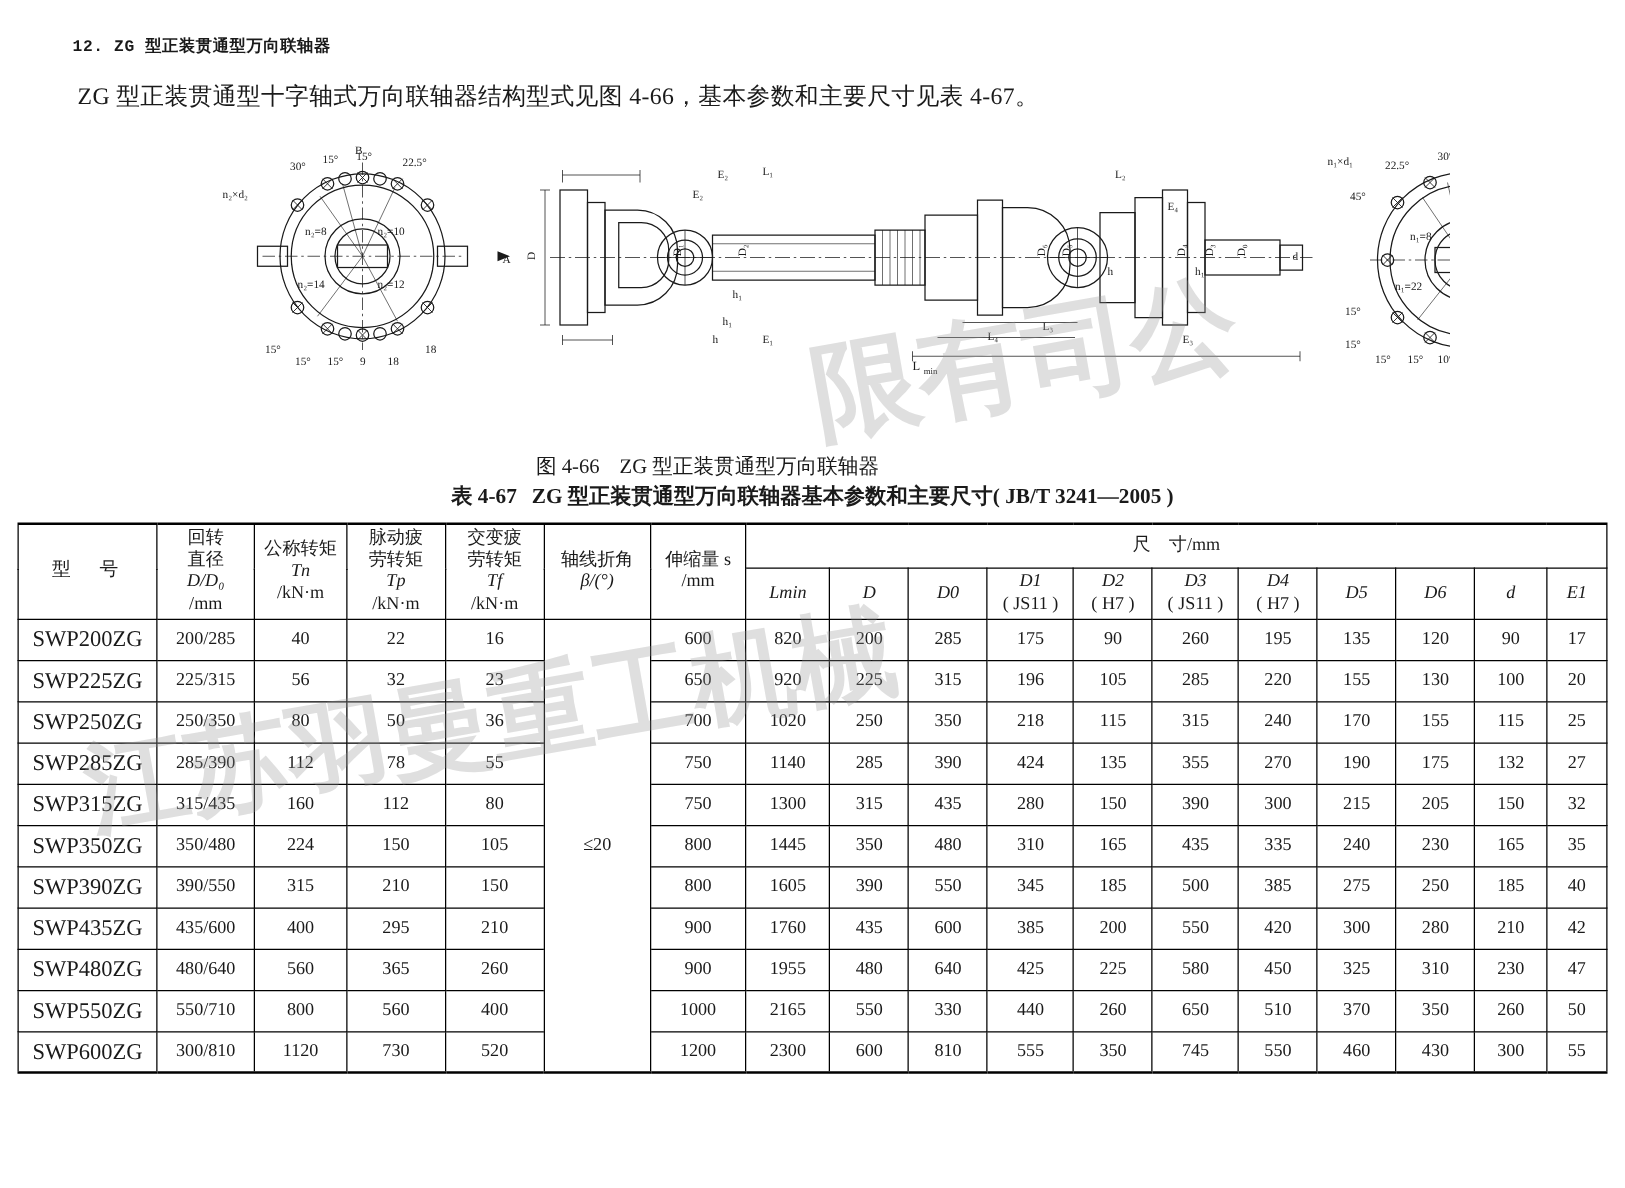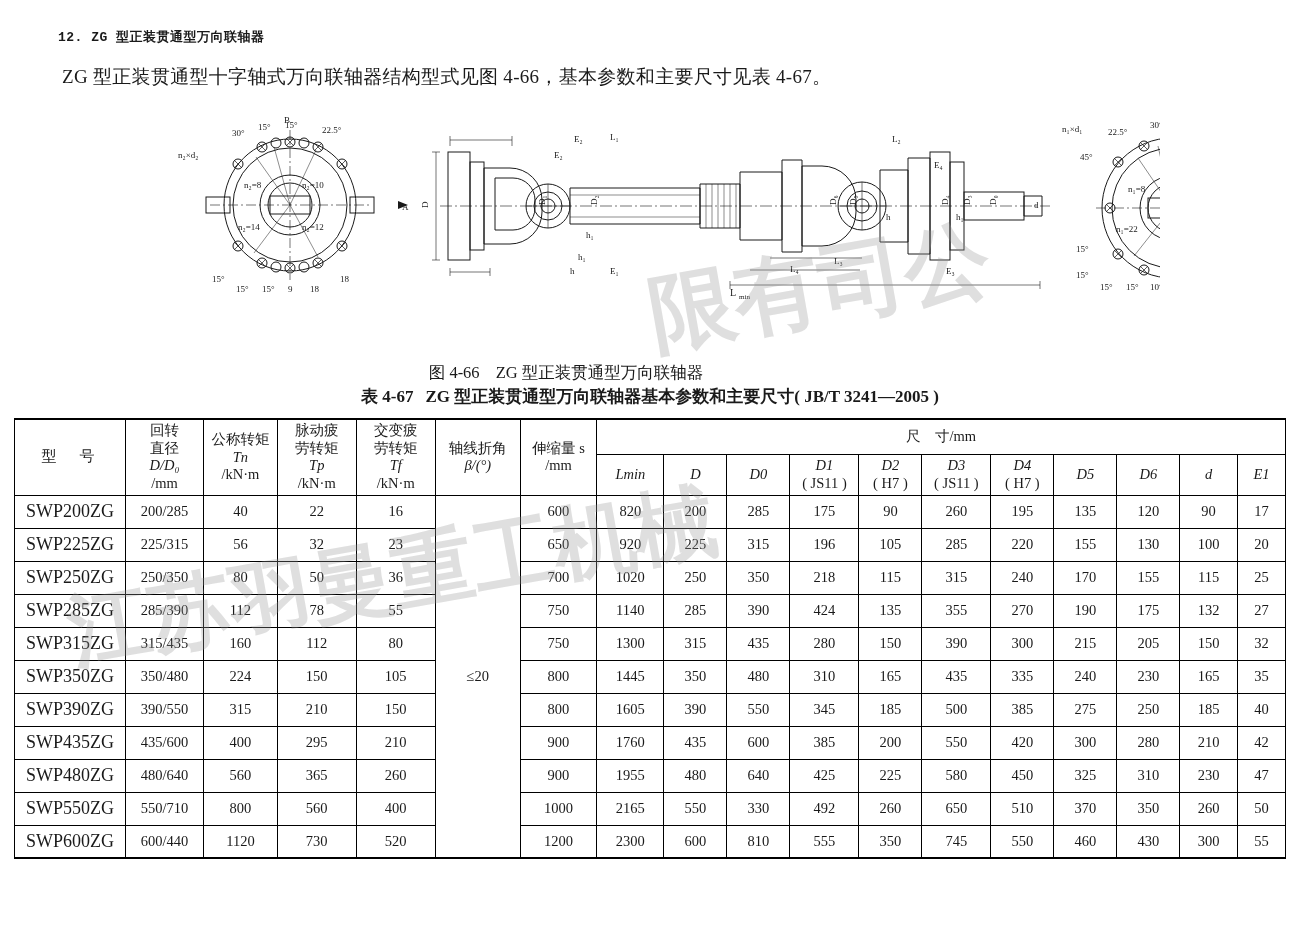--- a/index.html
+++ b/index.html
@@ -622,32 +622,32 @@
           <tr class="rowh">
             <td class="modelcell">SWP550ZG</td>
             <td>550/710</td>
             <td>800</td>
             <td>560</td>
             <td>400</td>
             <td>1000</td>
             <td>2165</td>
             <td>550</td>
             <td>330</td>
-            <td>492</td>
+            <td>440</td>
             <td>260</td>
             <td>650</td>
             <td>510</td>
             <td>370</td>
             <td>350</td>
             <td>260</td>
             <td>50</td>
           </tr>
           <tr class="rowh">
             <td class="modelcell tb-bottom">SWP600ZG</td>
-            <td class="tb-bottom">600/440</td>
+            <td class="tb-bottom">300/810</td>
             <td class="tb-bottom">1120</td>
             <td class="tb-bottom">730</td>
             <td class="tb-bottom">520</td>
             <td class="tb-bottom">1200</td>
             <td class="tb-bottom">2300</td>
             <td class="tb-bottom">600</td>
             <td class="tb-bottom">810</td>
             <td class="tb-bottom">555</td>
             <td class="tb-bottom">350</td>
             <td class="tb-bottom">745</td>

